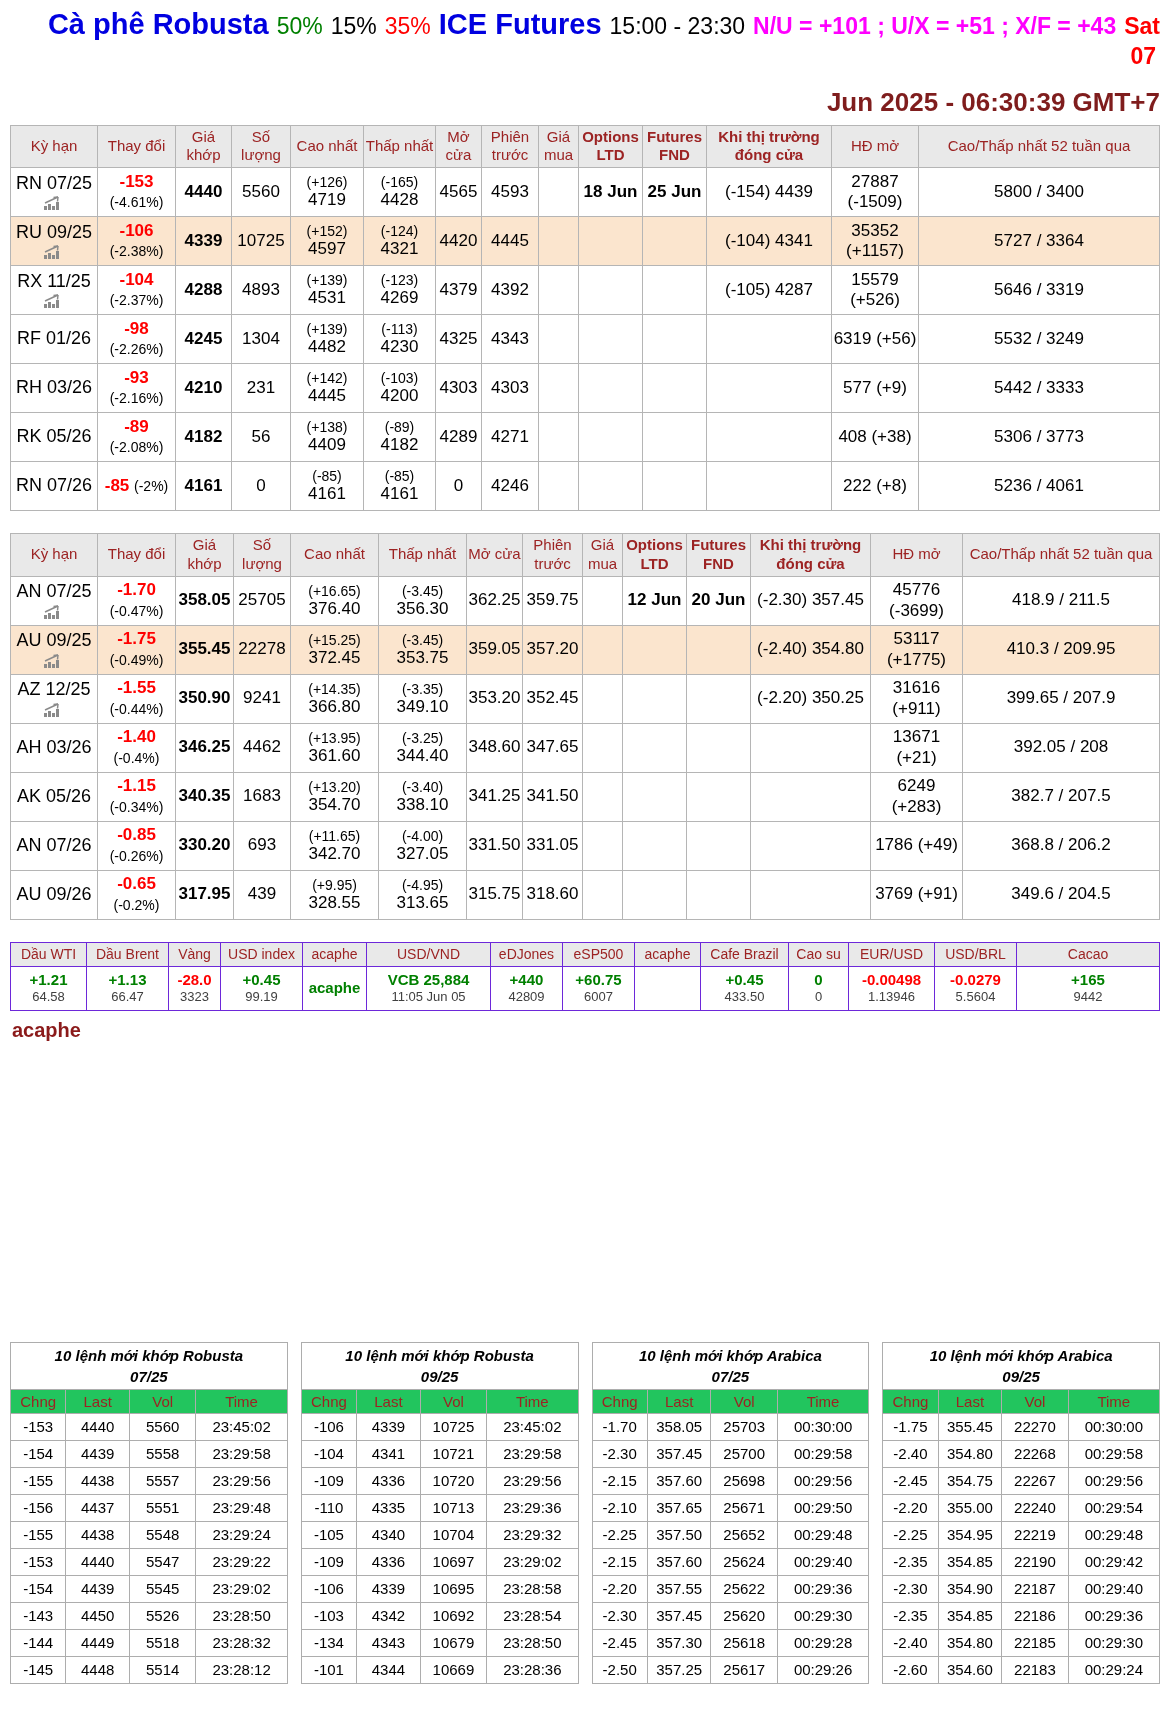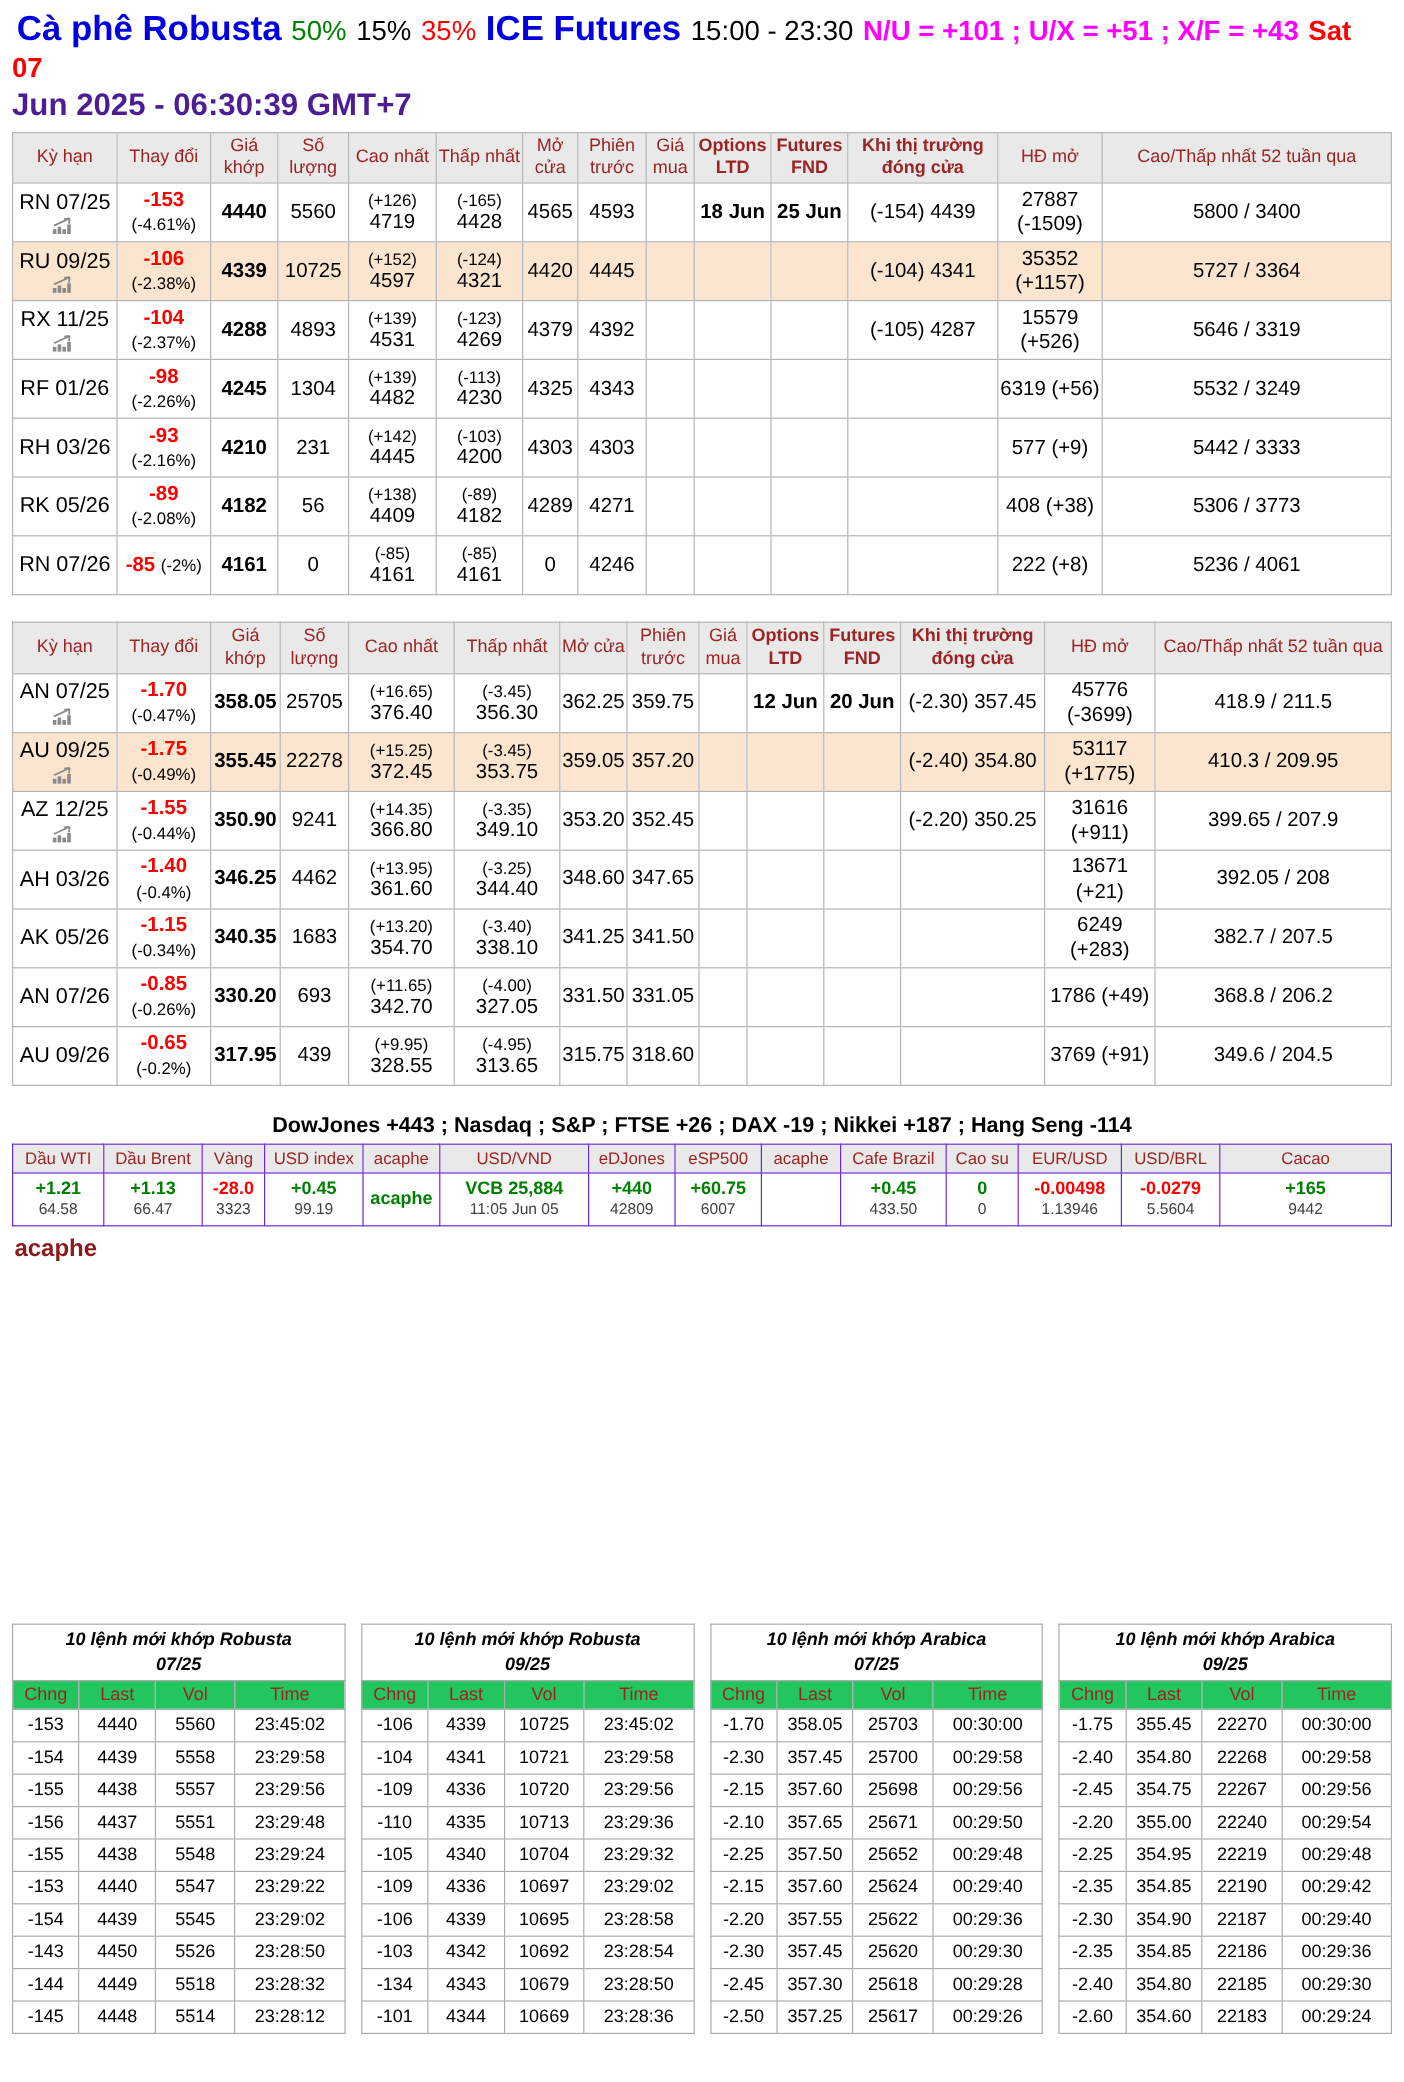--- a/index.html
+++ b/index.html
@@ -1,29 +1,29 @@
 <!DOCTYPE html>
 <html><head>
 <meta charset="utf-8">
 <style>
   *{box-sizing:border-box}
   html,body{margin:0;padding:0;background:#fff}
   body{width:1170px;font-family:"Liberation Sans",sans-serif;color:#000}
   .page{padding:4px 10px 10px}
 
   
-  .hdr{text-align:left;line-height:1.25;margin:2px 0 6px}
+  .hdr{text-align:right;line-height:1.25;margin:2px 0 6px}
   .h-name{color:#0000e0;font-weight:bold;font-size:29px}
   .h-green{color:#008000;font-size:23px}
   .h-black{color:#000;font-size:23px}
   .h-red{color:#f00;font-size:23px}
   .h-hours{color:#000;font-size:23px}
   .h-magenta{color:#f0f;font-weight:bold;font-size:23px}
   .h-day{color:#f00;font-weight:bold;font-size:23px}
-  .h-date{color:#4c1d95;font-weight:bold;font-size:26px;margin-top:0}
+  .h-date{color:#7f1d1d;font-weight:bold;font-size:26px;margin-top:15px}
   .h-arb{color:#a02020;font-weight:bold;font-size:26px}
   .h-magenta2{color:#f0f;font-weight:bold;font-size:26px}
   .hdr>span{margin:0 4px}
 
   
   table{border-collapse:collapse;width:100%;table-layout:fixed}
   .fut{margin-bottom:22px}
   .fut th,.fut td{border:1px solid #b5b5b5;text-align:center;vertical-align:middle;padding:2px 1px;overflow:hidden}
   .fut th{background:#e9e9e9;color:#9c2323;font-weight:normal;font-size:15px;height:42px;line-height:1.25}
   .fut th.b{font-weight:bold}
@@ -541,21 +541,20 @@
         <td></td>
         <td class="bld"></td>
         <td class="bld"></td>
         <td></td>
         <td>3769 (+91)</td>
         <td>349.6 / 204.5</td>
       </tr>
       </tbody>
   </table>
 
-  <div class="mline">DowJones +443 ; Nasdaq ; S&amp;P ; FTSE +26 ; DAX -19 ; Nikkei +187 ; Hang Seng -114</div>
 
   <table class="idx">
     <colgroup>
       <col style="width:76px">
         <col style="width:82px">
         <col style="width:52px">
         <col style="width:82px">
       <col style="width:64px">
         <col style="width:124px">
         <col style="width:72px">

